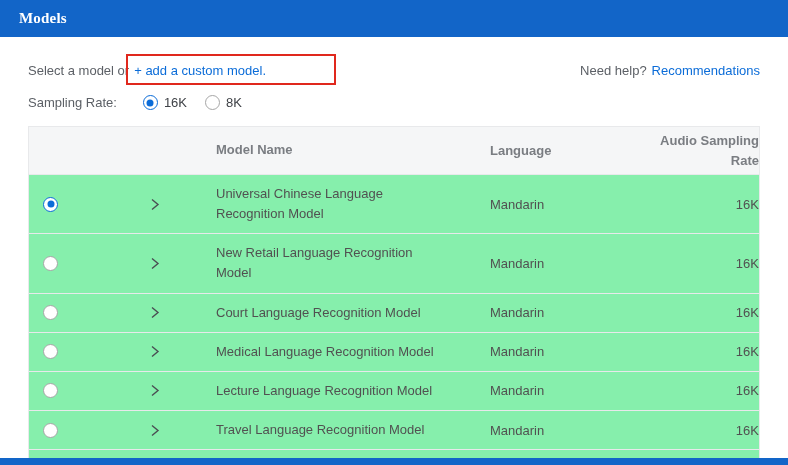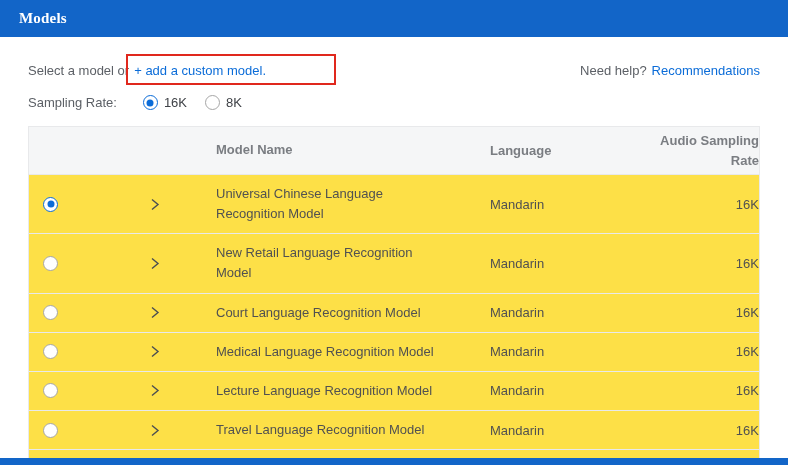--- a/index.html
+++ b/index.html
@@ -38,21 +38,21 @@
     border:1px solid #a6a6a6; background:#fff; position:relative; flex:0 0 auto;
   }
   .radio.selected{border-color:var(--accent);}
   .radio.selected::after{
     content:""; position:absolute; left:50%; top:50%; width:7px; height:7px;
     transform:translate(-50%,-50%); border-radius:50%; background:var(--accent);
   }
   .table{
     margin-top:16px; border:1px solid var(--border); font-size:13px; color:var(--text);
   }
-  .trow{display:flex; align-items:center; border-bottom:1px solid var(--border); min-height:39px; background:#fde047;}
+  .trow{display:flex; align-items:center; border-bottom:1px solid var(--border); min-height:39px; background:#86efac;}
   .trow:last-child{border-bottom:none;}
   .thead{background:var(--header_row_bg); color:#7a7d82; min-height:48px; border-bottom:1px solid var(--border);font-weight:bold;}
   .c{flex:0 0 auto;}
   .c1{width:90px; padding-left:14px; display:flex; align-items:center;}
   .c2{width:70px; display:flex; justify-content:center; align-items:center;}
   .c3{width:270px; padding:9px 10px 9px 27px; line-height:1.55;}
   .c4{width:150px; padding-left:31px;}
   .c5{width:150px; text-align:right;}
   .c5 .wrapcap{display:inline-block; width:110px; line-height:1.5;}
   .chevron{display:inline-flex; cursor:pointer; align-items:center;}

